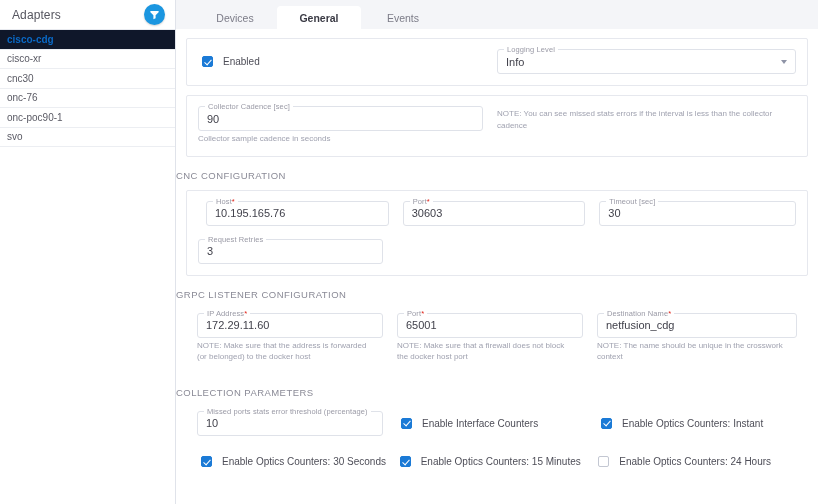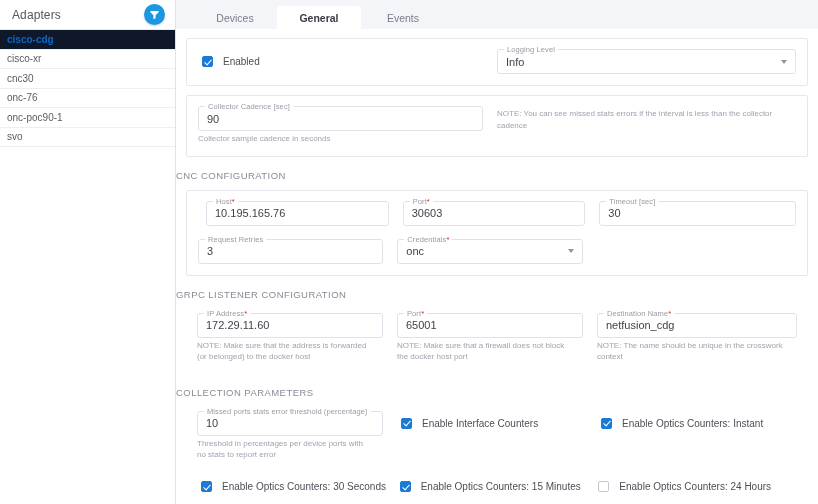--- a/index.html
+++ b/index.html
@@ -339,27 +339,20 @@
             </div>
           </div>
         </div>
         <div class="row">
           <div class="col col-1-3">
             <div class="field">
               <span class="legend">Request Retries</span>
               <input class="value" value="3" style="">
             </div>
           </div>
-          <div class="col col-1-3">
-            <div class="field">
-              <span class="legend"><span>Credentials</span><span class="req">*</span></span>
-              <input class="value" readonly="" value="onc" style="">
-              <span class="caret"></span>
-            </div>
-          </div>
           <div class="col col-1-3"></div>
         </div>
       </div>
 
       <div class="section-title">GRPC LISTENER CONFIGURATION</div>
       <div class="card flat">
         <div class="row">
           <div class="col col-1-3">
             <div class="field">
               <span class="legend"><span>IP Address</span><span class="req">*</span></span>
@@ -385,21 +378,20 @@
       </div>
 
       <div class="section-title">COLLECTION PARAMETERS</div>
       <div class="card flat">
         <div class="cp-top">
           <div class="cp-left">
             <div class="field">
               <span class="legend">Missed ports stats error threshold (percentage)</span>
               <input class="value" value="10" style="">
             </div>
-            <div class="helper">Threshold in percentages per device ports with no stats to report error</div>
           </div>
           <div class="cp-mid">
             <div class="cbx-row">
               <span class="cbx checked"></span>
               <span class="cbx-label">Enable Interface Counters</span>
             </div>
           </div>
           <div class="cp-right">
             <div class="cbx-row">
               <span class="cbx checked"></span>

